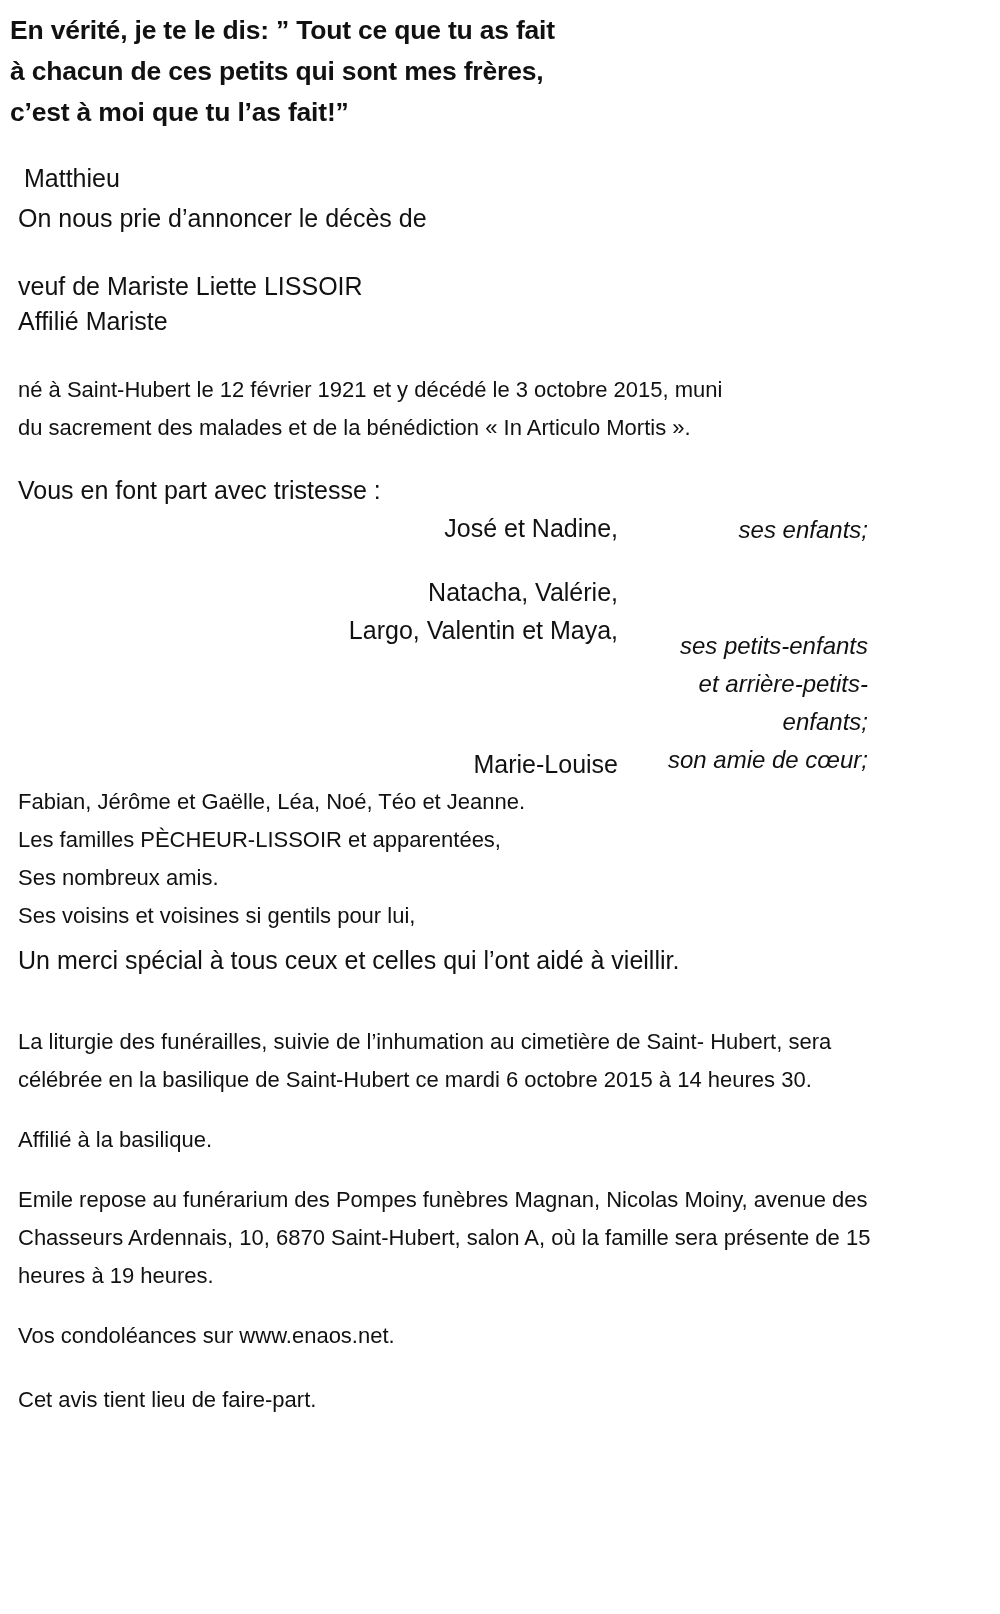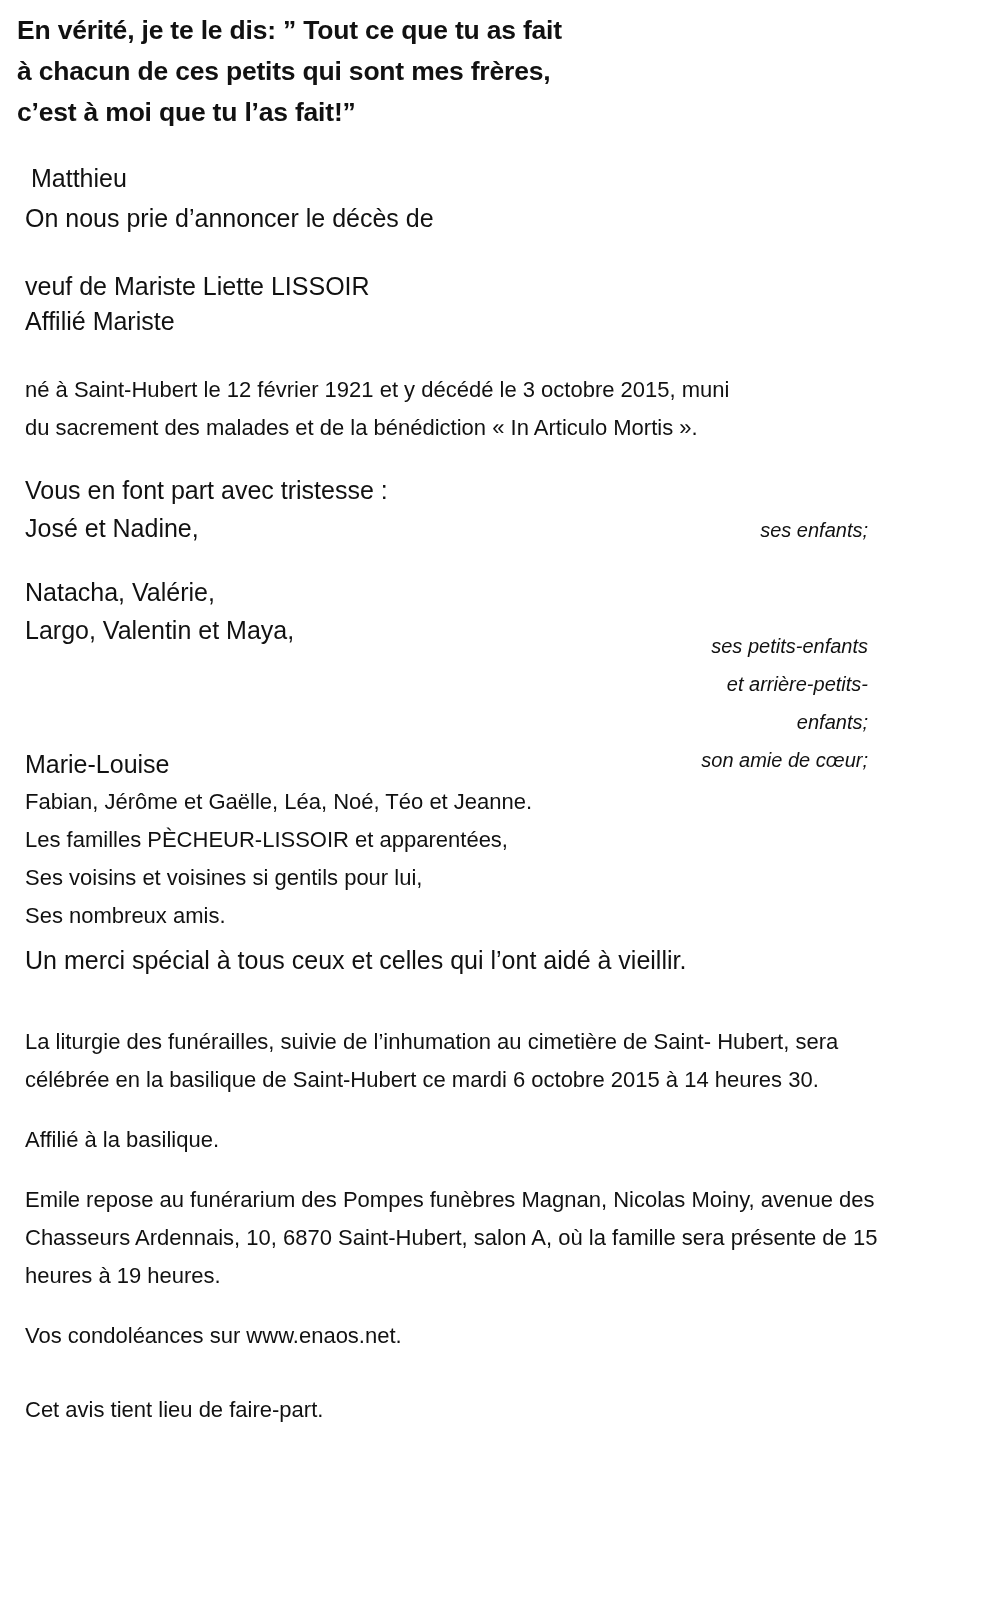--- a/index.html
+++ b/index.html
@@ -12,21 +12,21 @@
     height: 1614px;
     font-family: "Liberation Sans", sans-serif;
     color: #111111;
     -webkit-font-smoothing: antialiased;
   }
   .page {
     position: relative;
     width: 916px;
     height: 1614px;
     box-sizing: border-box;
-    padding: 10px 36px 0 17px;
+    padding: 10px 36px 0 10px;
     overflow: hidden;
   }
 
   
   .epigraph {
     font-weight: bold;
     font-size: 26.5px;
     line-height: 41px;
     letter-spacing: -0.2px;
     margin: 0 0 28px 0;
@@ -70,31 +70,31 @@
   .survivors {
     position: relative;
     margin: 0 12px 0 8px;
     font-size: 25px;
     line-height: 38px;
   }
   .survivors-intro { margin-bottom: 0; }
   .names-col {
     width: 600px;
   }
-  .name-line { white-space: pre; }
+  .name-line { white-space: pre; text-align: right; }
   .gap-sm { height: 26px; }
   .gap-lg { height: 96px; }
 
   .rel-label {
     position: absolute;
     right: 0;
     width: 420px;
     text-align: right;
     font-style: italic;
-    font-size: 20px;
+    font-size: 24px;
     line-height: 38px;
   }
   .rel-enfants    { top: 40px; }
   .rel-petits     { top: 156px; }
   .rel-amie       { top: 270px; }
 
   .closing-names {
     font-size: 22px;
     line-height: 38px;
     margin: 0 0 0 8px;
@@ -106,21 +106,21 @@
   }
 
   
   .details {
     margin: 44px 0 0 8px;
     font-size: 22px;
     line-height: 38px;
   }
   .details p { margin: 0 0 22px 0; }
   .details p:last-child { margin-bottom: 0; }
-  .details .tight { margin-bottom: 36px; }
+  .details .tight { margin-bottom: 26px; }
 </style>
 </head>
 <body>
 
 <div class="page">
 
   <div class="epigraph">
     <div>En vérité, je te le dis: ” Tout ce que tu as fait</div>
     <div>à chacun de ces petits qui sont mes frères,</div>
     <div>c’est à moi que tu l’as fait!”</div>
@@ -160,22 +160,22 @@
       <div>et arrière-petits-</div>
       <div>enfants;</div>
     </div>
 
     <div class="rel-label rel-amie">son amie de cœur;</div>
   </div>
 
   <div class="closing-names">
     <div>Fabian, Jérôme et Gaëlle, Léa, Noé, Téo et Jeanne.</div>
     <div>Les familles PÈCHEUR-LISSOIR et apparentées,</div>
+    <div>Ses nombreux amis.</div>
     <div>Ses voisins et voisines si gentils pour lui,</div>
-    <div>Ses nombreux amis.</div>
   </div>
 
   <div class="thanks">Un merci spécial à tous ceux et celles qui l’ont aidé à vieillir.</div>
 
   <div class="details">
     <p>
       <span>La liturgie des funérailles, suivie de l’inhumation au cimetière de Saint-</span>
       <span>Hubert, sera célébrée en la basilique de Saint-Hubert ce mardi 6 octobre</span>
       <span>2015 à 14 heures 30.</span>
     </p>

